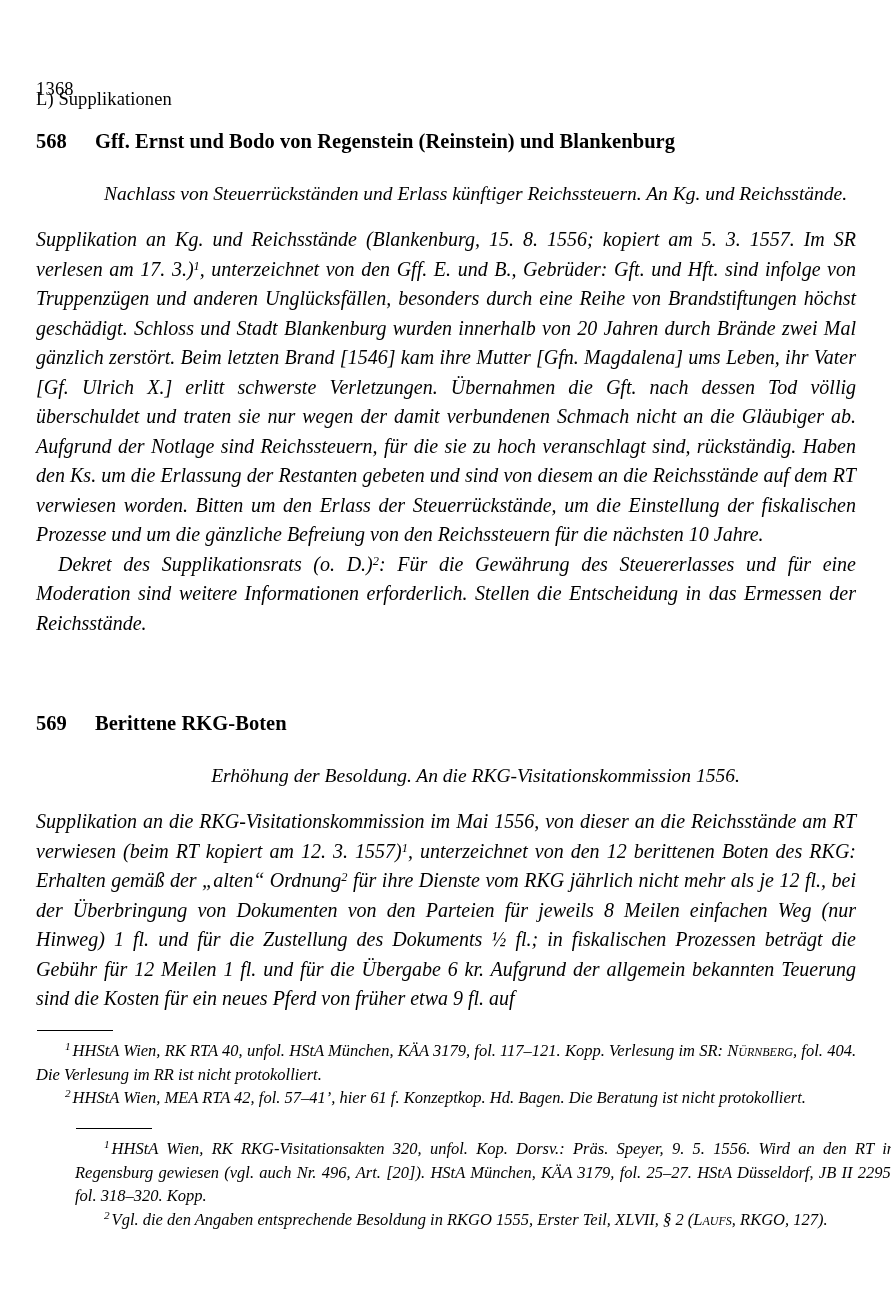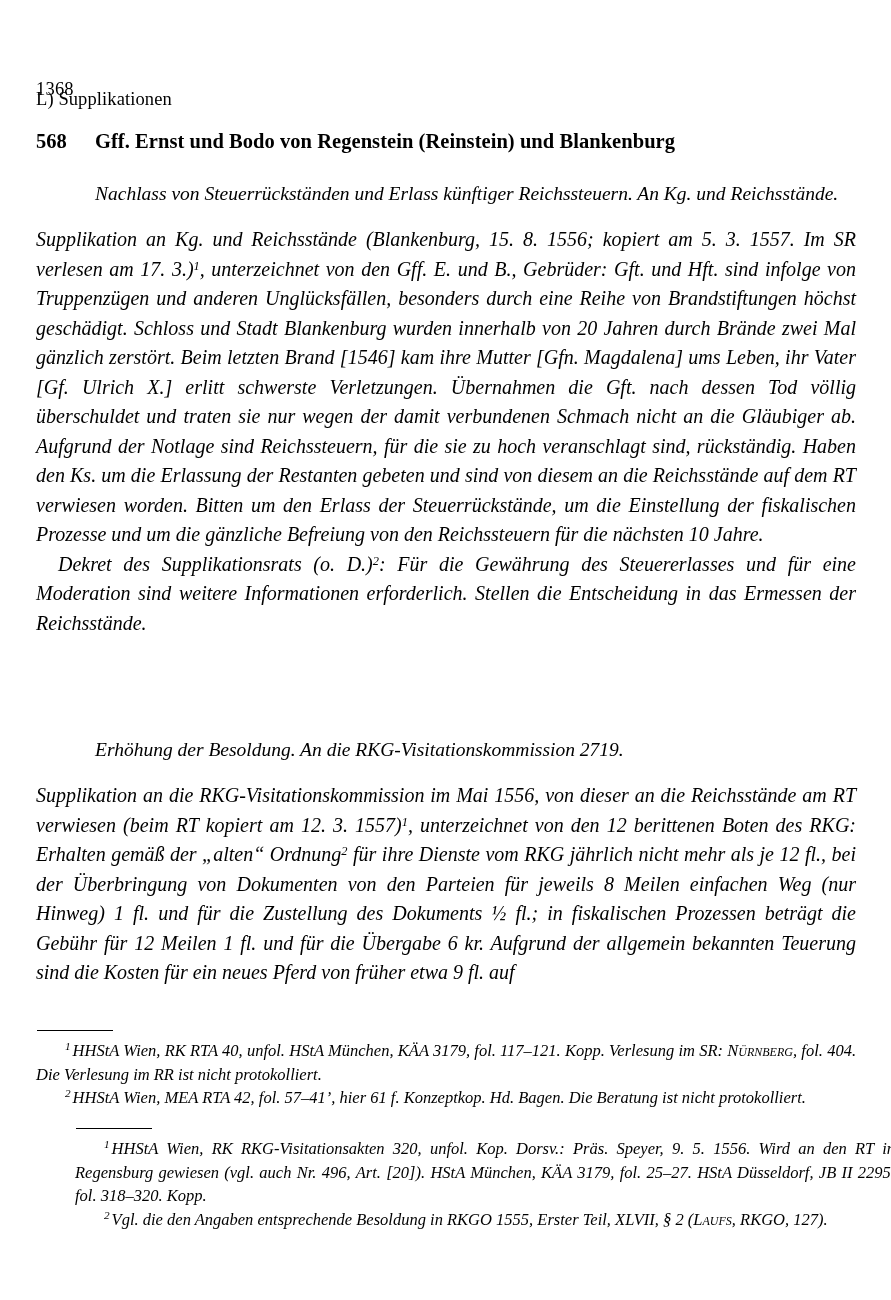--- a/index.html
+++ b/index.html
@@ -78,21 +78,21 @@
     top: 0;
     font-weight: bold;
   }
 
   .regest {
     font-style: italic;
     font-size: 19.5px;
     line-height: 29px;
     margin: 25px 0 0 0;
     padding-left: 59px;
-    text-align: left;
+    text-align: center;
   }
 
   .body-par {
     font-style: italic;
     font-size: 20px;
     line-height: 29.5px;
     margin: 17px 0 0 0;
     text-align: justify;
     text-justify: inter-word;
     hyphens: manual;
@@ -160,21 +160,25 @@
       <p class="regest">Nachlass von Steuerrückständen und Erlass künftiger Reichssteuern. An Kg. und Reichsstände.</p>
 
       <p class="body-par"><span>Supplikation an Kg. und Reichsstände (Blankenburg, 15. 8. 1556; kopiert am 5. 3. 1557. Im SR verlesen am 17. 3.)</span><sup>1</sup><span>, unterzeichnet von den Gff. E. und B., Gebrüder: Gft. und Hft. sind infolge von Truppenzügen und anderen Unglücksfällen, besonders durch eine Reihe von Brandstiftungen höchst geschädigt. Schloss und Stadt Blankenburg wurden innerhalb von 20 Jahren durch Brände zwei Mal gänzlich zerstört. Beim letzten Brand [1546] kam ihre Mutter [Gfn. Magdalena] ums Leben, ihr Vater [Gf. Ulrich X.] erlitt schwerste Verletzungen. Übernahmen die Gft. nach dessen Tod völlig überschuldet und traten sie nur wegen der damit verbundenen Schmach nicht an die Gläubiger ab. Aufgrund der Notlage sind Reichssteuern, für die sie zu hoch veranschlagt sind, rückständig. Haben den Ks. um die Erlassung der Restanten gebeten und sind von diesem an die Reichsstände auf dem RT verwiesen worden. Bitten um den Erlass der Steuerrückstände, um die Einstellung der fiskalischen Prozesse und um die gänzliche Befreiung von den Reichssteuern für die nächsten 10 Jahre.</span></p>
 
       <p class="body-par cont"><span>Dekret des Supplikationsrats (o. D.)</span><sup>2</sup><span>: Für die Gewährung des Steuererlasses und für eine Moderation sind weitere Informationen erforderlich. Stellen die Entscheidung in das Ermessen der Reichsstände.</span></p>
     </div>
 
     <div class="gap-569"></div>
 
     <div class="entry">
-      <p class="regest">Erhöhung der Besoldung. An die RKG-Visitationskommission 2719.</p>
+      <h2 class="entry-head">
+        <span class="entry-no">569</span>
+        <span>Berittene RKG-Boten</span>
+      </h2>
+      <p class="regest">Erhöhung der Besoldung. An die RKG-Visitationskommission 1556.</p>
 
       <p class="body-par"><span>Supplikation an die RKG-Visitationskommission im Mai 1556, von dieser an die Reichsstände am RT verwiesen (beim RT kopiert am 12. 3. 1557)</span><sup>1</sup><span>, unterzeichnet von den 12 berittenen Boten des RKG: Erhalten gemäß der „alten“ Ordnung</span><sup>2</sup><span> für ihre Dienste vom RKG jährlich nicht mehr als je 12 fl., bei der Überbringung von Dokumenten von den Parteien für jeweils 8 Meilen einfachen Weg (nur Hinweg) 1 fl. und für die Zustellung des Dokuments ½ fl.; in fiskalischen Prozessen beträgt die Gebühr für 12 Meilen 1 fl. und für die Übergabe 6 kr. Aufgrund der allgemein bekannten Teuerung sind die Kosten für ein neues Pferd von früher etwa 9 fl. auf</span></p>
     </div>
 
   </div>
 
   <div class="footnotes fn-block-1">
     <div class="fn-rule"></div>
     <p class="fn"><sup>1</sup><span>HHStA Wien, RK RTA 40, unfol. HStA München, KÄA 3179, fol. 117–121. Kopp. Verlesung im SR: </span><span class="sc">Nürnberg</span><span>, fol. 404. Die Verlesung im RR ist nicht protokolliert.</span></p>
     <p class="fn"><sup>2</sup><span>HHStA Wien, MEA RTA 42, fol. 57–41’, hier 61 f. Konzeptkop. Hd. Bagen. Die Beratung ist nicht protokolliert.</span></p>

